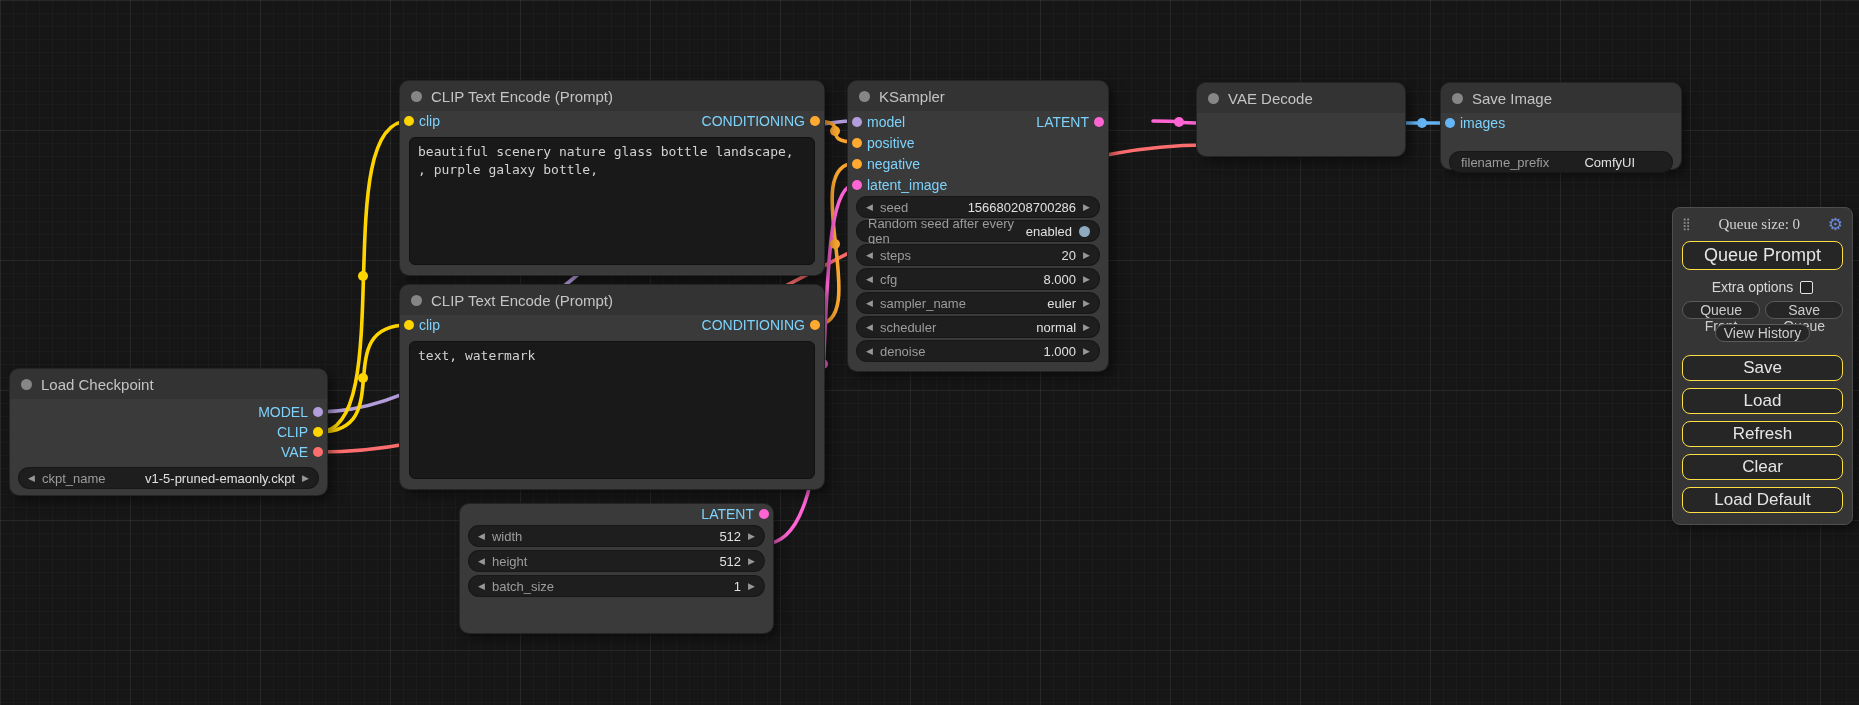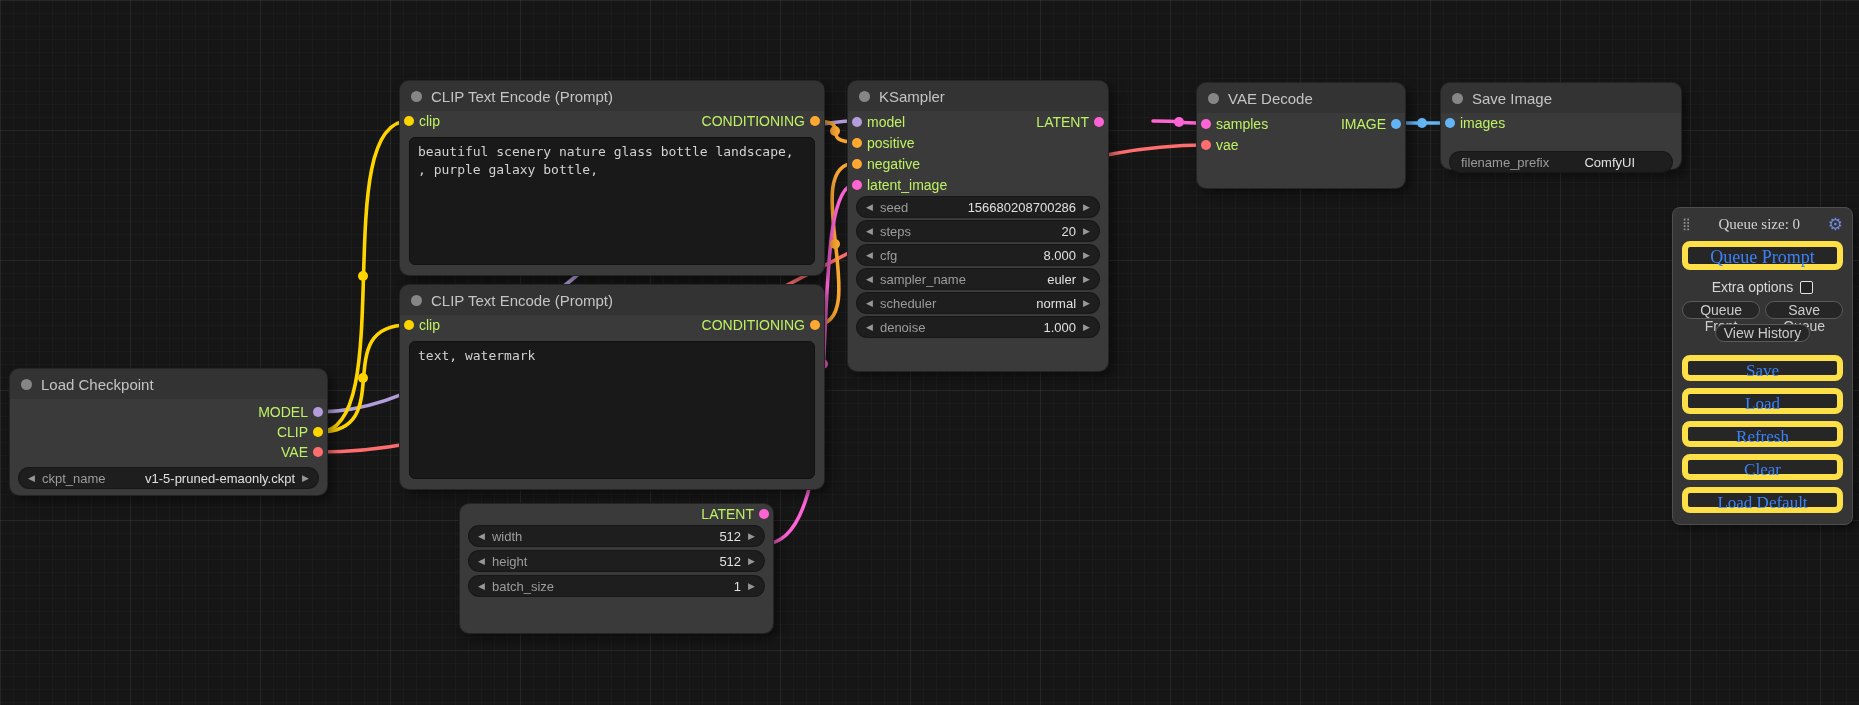--- a/index.html
+++ b/index.html
@@ -18,21 +18,21 @@
   .node { position:absolute; z-index:2; display:flex; flex-direction:column;
           background:#3a3a3a; border-radius:9px;
           box-shadow:0 0 0 1px #242424, 5px 5px 12px rgba(0,0,0,.5); }
   .node-title { flex:none; height:30px; background:#333333; border-radius:9px 9px 0 0;
                 display:flex; align-items:center; gap:9px; padding:14px 11px;
                 color:#c4c4c4; font-size:15px; }
   .tdot { width:11px; height:11px; border-radius:50%; flex:none; }
 
   .slots { flex:none; }
   .slot-row { position:relative; height:20px; display:flex; align-items:center;
-              color:#bef264; font-size:14px; }
+              color:#7dd3fc; font-size:14px; }
   .rows-21 .slot-row { height:21px; }
   .dot { width:10px; height:10px; border-radius:50%; position:absolute; top:50%;
          transform:translateY(-50%); }
   .dot.in  { left:4px; }
   .dot.out { right:4px; }
   .in-label  { margin-left:19px; }
   .out-label { margin-left:auto; margin-right:19px; }
 
   .widgets { display:flex; flex-direction:column; gap:4px; }
   .widget { flex:none; height:20px; margin:0 9px; background:#1e1e1e; border-radius:10px;
@@ -52,21 +52,21 @@
 
   .menu { position:absolute; z-index:3; left:1672px; top:207px; width:181px;
           background:#353535; border:1px solid #4e4e4e; border-radius:8px;
           padding:6px 9px 11px; box-shadow:4px 4px 10px rgba(0,0,0,.45); }
   .menu-header { display:flex; align-items:center; height:20px; color:#d2d2d2; font-size:15px; }
   .drag-handle { color:#8d8d8d; font-size:12px; margin-right:auto; cursor:grab; }
   .queue-size { margin-right:auto;font-family:Liberation Serif, serif; }
   .gear { font-size:17px; line-height:1; }
   button { font-family:inherit; cursor:pointer; }
   .btn-big { display:block; width:100%; height:26px; margin-top:7px; background:#262626;
-             border:6px solid #fde047; border-radius:8px; color:#3b82f6; font-size:17px;font-family:Liberation Serif, serif; }
+             border:1px solid #fde047; border-radius:8px; color:#e5e5e5; font-size:17px; }
   .btn-queue { height:29px; font-size:18px; }
   .extra-row { display:flex; align-items:center; justify-content:center; gap:7px;
                margin-top:9px; color:#d8d8d8; font-size:14px; }
   .checkbox { width:13px; height:13px; border:1px solid #e2e2e2; background:#242424;
               border-radius:2px; }
   .pill-row { display:flex; justify-content:center; gap:5px; margin-top:6px; }
   .btn-small { height:18px; background:#262626; border:1px solid #5a5a5a; border-radius:9px;
                color:#cccccc; font-size:14px; padding:0 8px; }
   .gap-top { margin-top:13px; }
 </style>
@@ -212,20 +212,25 @@
       </div>
     </div>
     <div class="widgets" style="margin-top:2px">
       <div class="widget">
         <span class="warrow">◀</span>
         <span class="wlabel">seed</span>
         <span class="wvalue">156680208700286</span>
         <span class="warrow">▶</span>
       </div>
       <div class="widget">
+        <span class="wlabel" style="margin-left:2px">Random seed after every gen</span>
+        <span class="wvalue">enabled</span>
+        <span class="knob" style="background: rgb(143, 169, 190);"></span>
+      </div>
+      <div class="widget">
         <span class="warrow">◀</span>
         <span class="wlabel">steps</span>
         <span class="wvalue">20</span>
         <span class="warrow">▶</span>
       </div>
       <div class="widget">
         <span class="warrow">◀</span>
         <span class="wlabel">cfg</span>
         <span class="wvalue">8.000</span>
         <span class="warrow">▶</span>
@@ -244,36 +249,24 @@
       </div>
       <div class="widget">
         <span class="warrow">◀</span>
         <span class="wlabel">denoise</span>
         <span class="wvalue">1.000</span>
         <span class="warrow">▶</span>
       </div>
     </div>
   </div>
 
-  <div class="node" style="left:1197px;top:83px;width:208px;height:105px">
+  <div class="node" style="left:1197px;top:83px;width:208px;height:73px">
     <div class="node-title">
       <span class="tdot" style="background: rgb(134, 134, 134);"></span>
       <span>VAE Decode</span>
-    </div>
-    <div class="slots rows-21">
-      <div class="slot-row">
-        <span class="dot in" style="background: rgb(255, 100, 213);"></span>
-        <span class="in-label">samples</span>
-        <span class="out-label">IMAGE</span>
-        <span class="dot out" style="background: rgb(100, 181, 246);"></span>
-      </div>
-      <div class="slot-row">
-        <span class="dot in" style="background: rgb(255, 110, 110);"></span>
-        <span class="in-label">vae</span>
-      </div>
     </div>
   </div>
 
   <div class="node" style="left:1441px;top:83px;width:240px;height:86px">
     <div class="node-title">
       <span class="tdot" style="background: rgb(134, 134, 134);"></span>
       <span>Save Image</span>
     </div>
     <div class="slots">
       <div class="slot-row">

